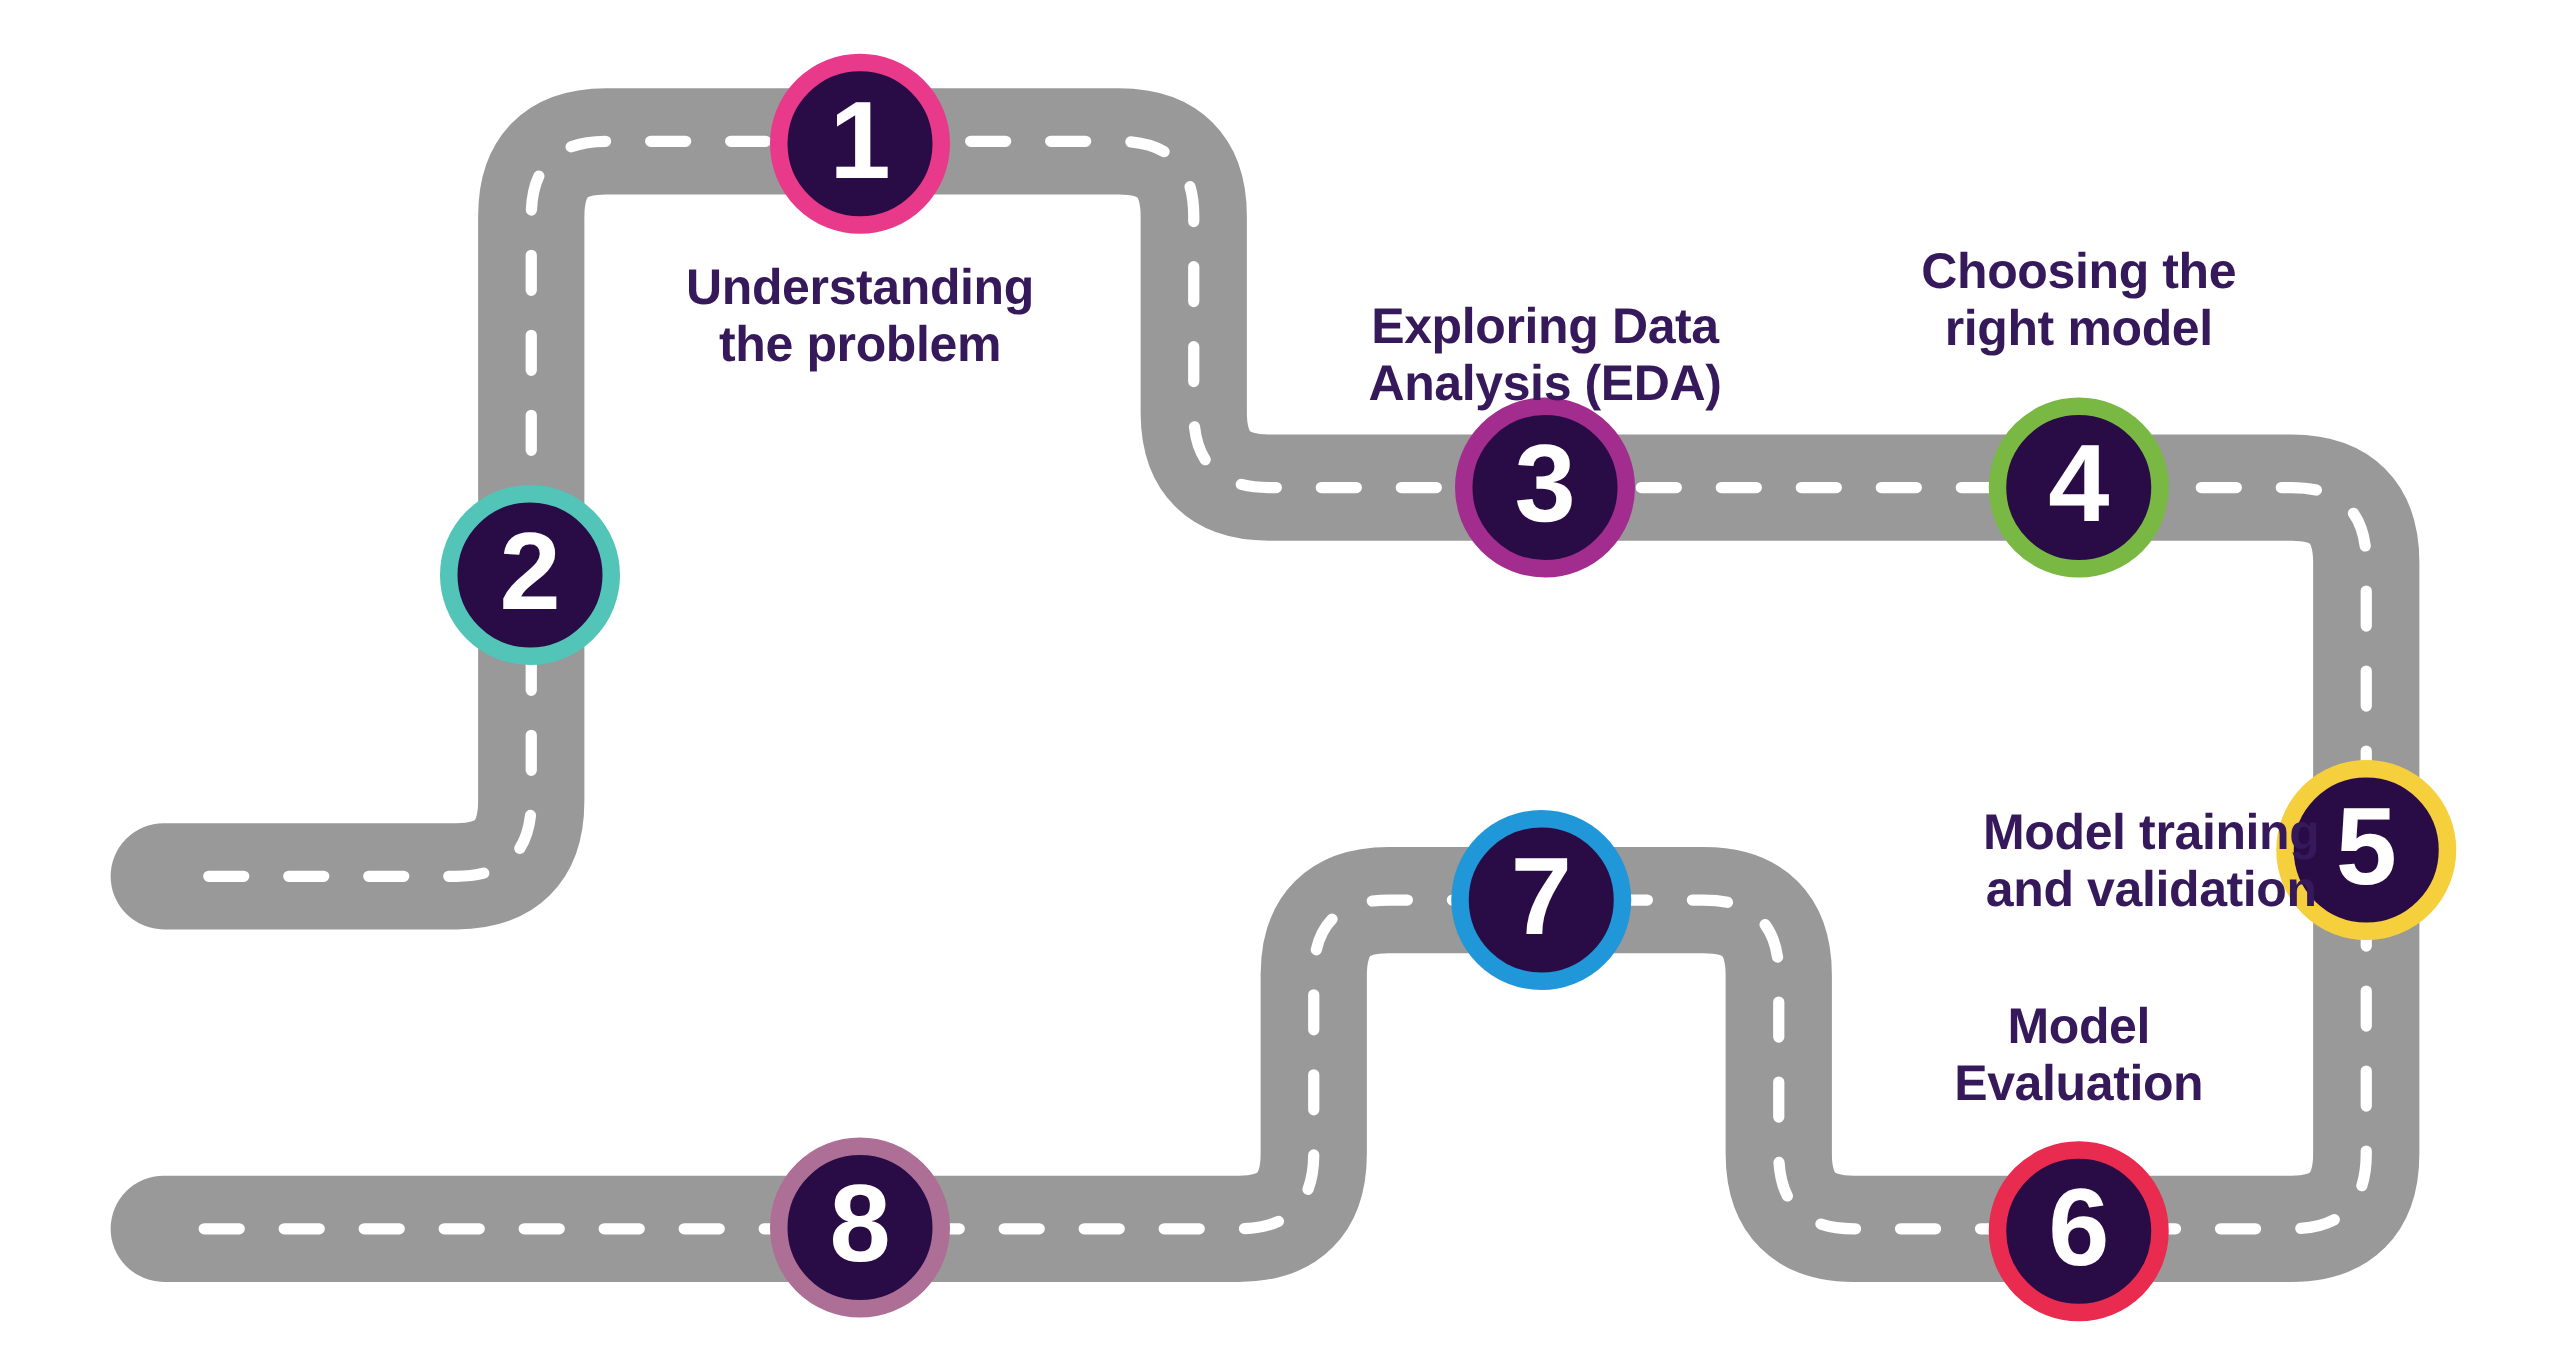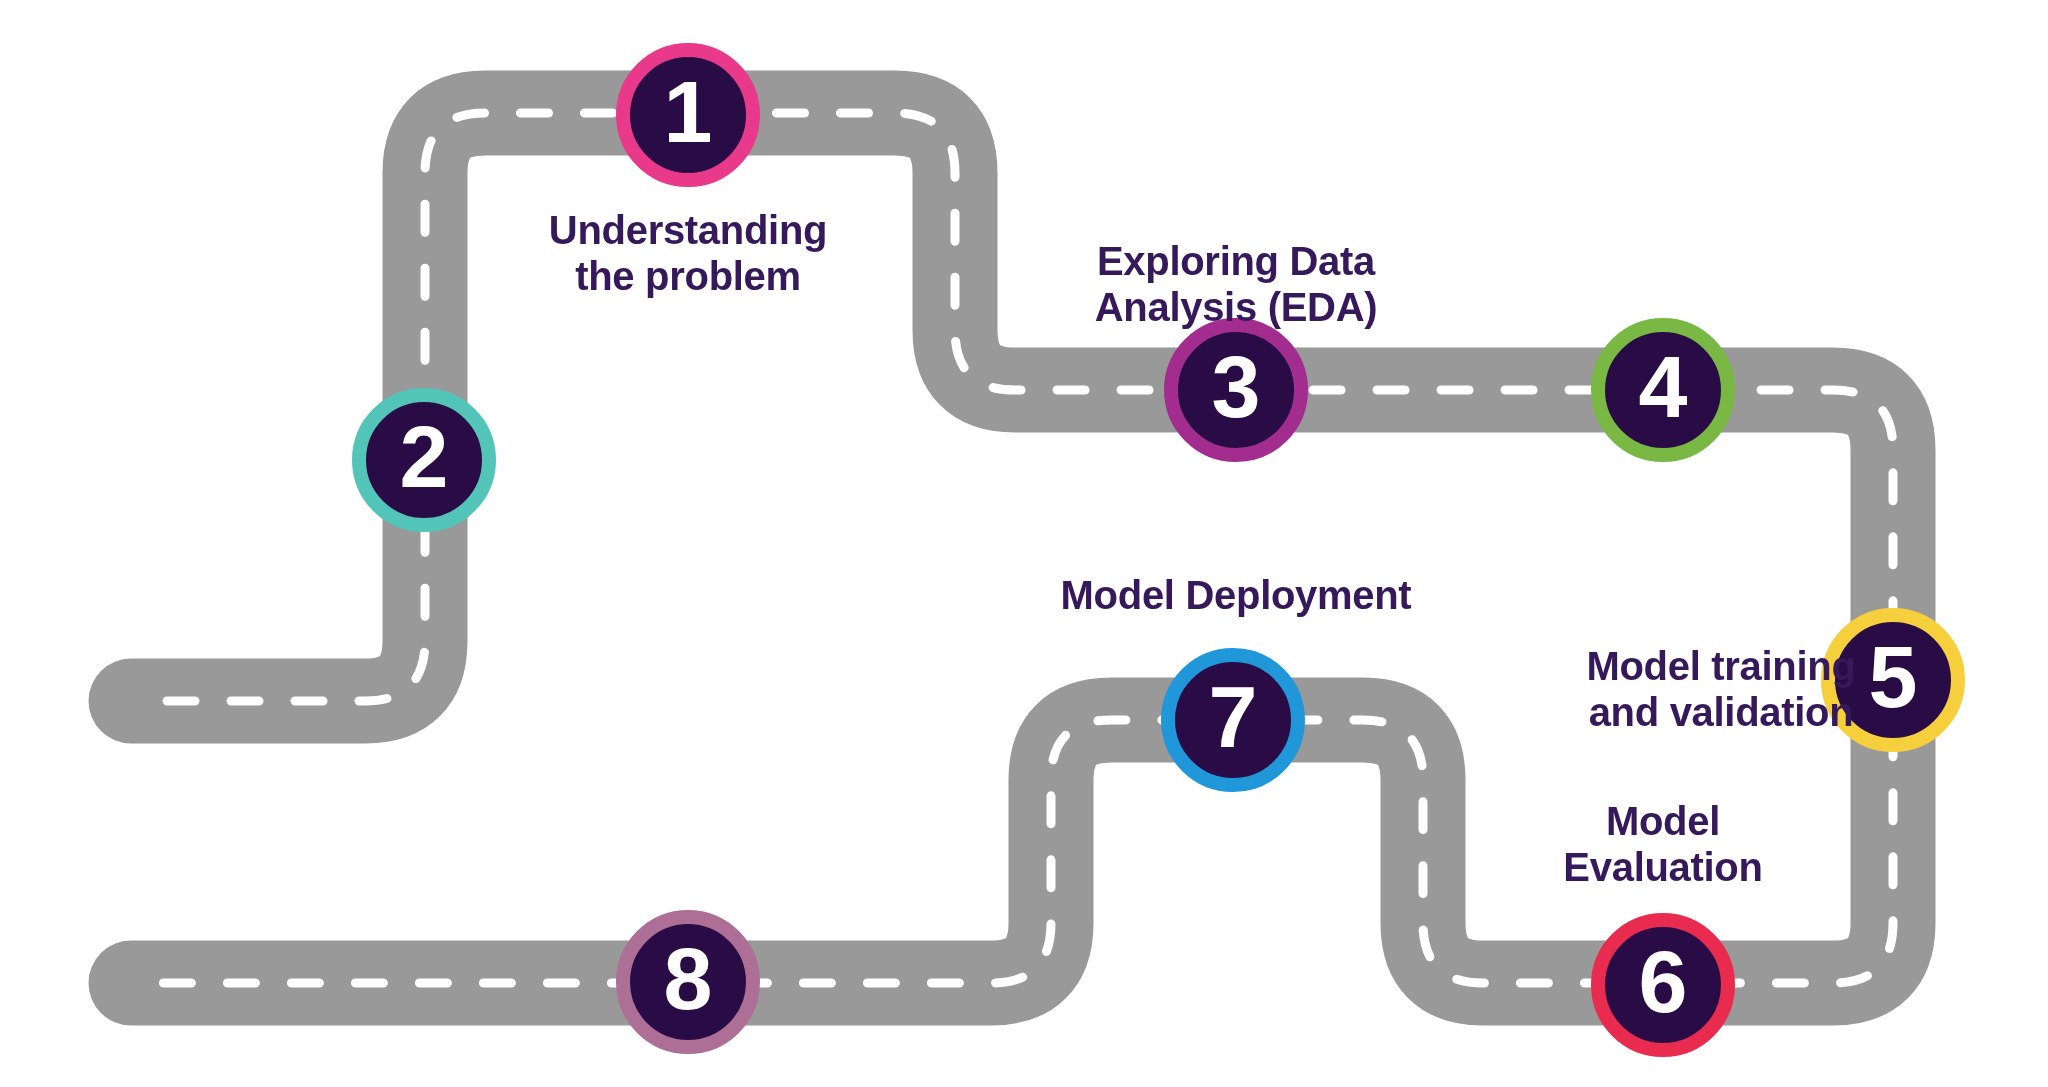--- a/index.html
+++ b/index.html
@@ -98,19 +98,20 @@
     <span class="num" style="color: rgb(255, 255, 255);">7</span>
   </div>
   <div class="marker" style="left: 688px; top: 982px; border-color: rgb(173, 111, 150); background-color: rgb(41, 12, 70);">
     <span class="num" style="color: rgb(255, 255, 255);">8</span>
   </div>
 
   <div class="label" style="left:688px;  top:207px;">Understanding
 the problem</div>
   <div class="label" style="left:1236px; top:194px;margin-top:44px;">Exploring Data
 Analysis (EDA)</div>
+  <div class="label" style="left:1663px; top:194px;">Choosing the
+right model</div>
   <div class="label" style="left:1721px; top:643px;">Model training
 and validation</div>
   <div class="label" style="left:1663px; top:798px;">Model
 Evaluation</div>
-  <div class="label" style="left:1236px; top:572px;">Model Deployment</div>
 
 </div>
 
 </body></html>

